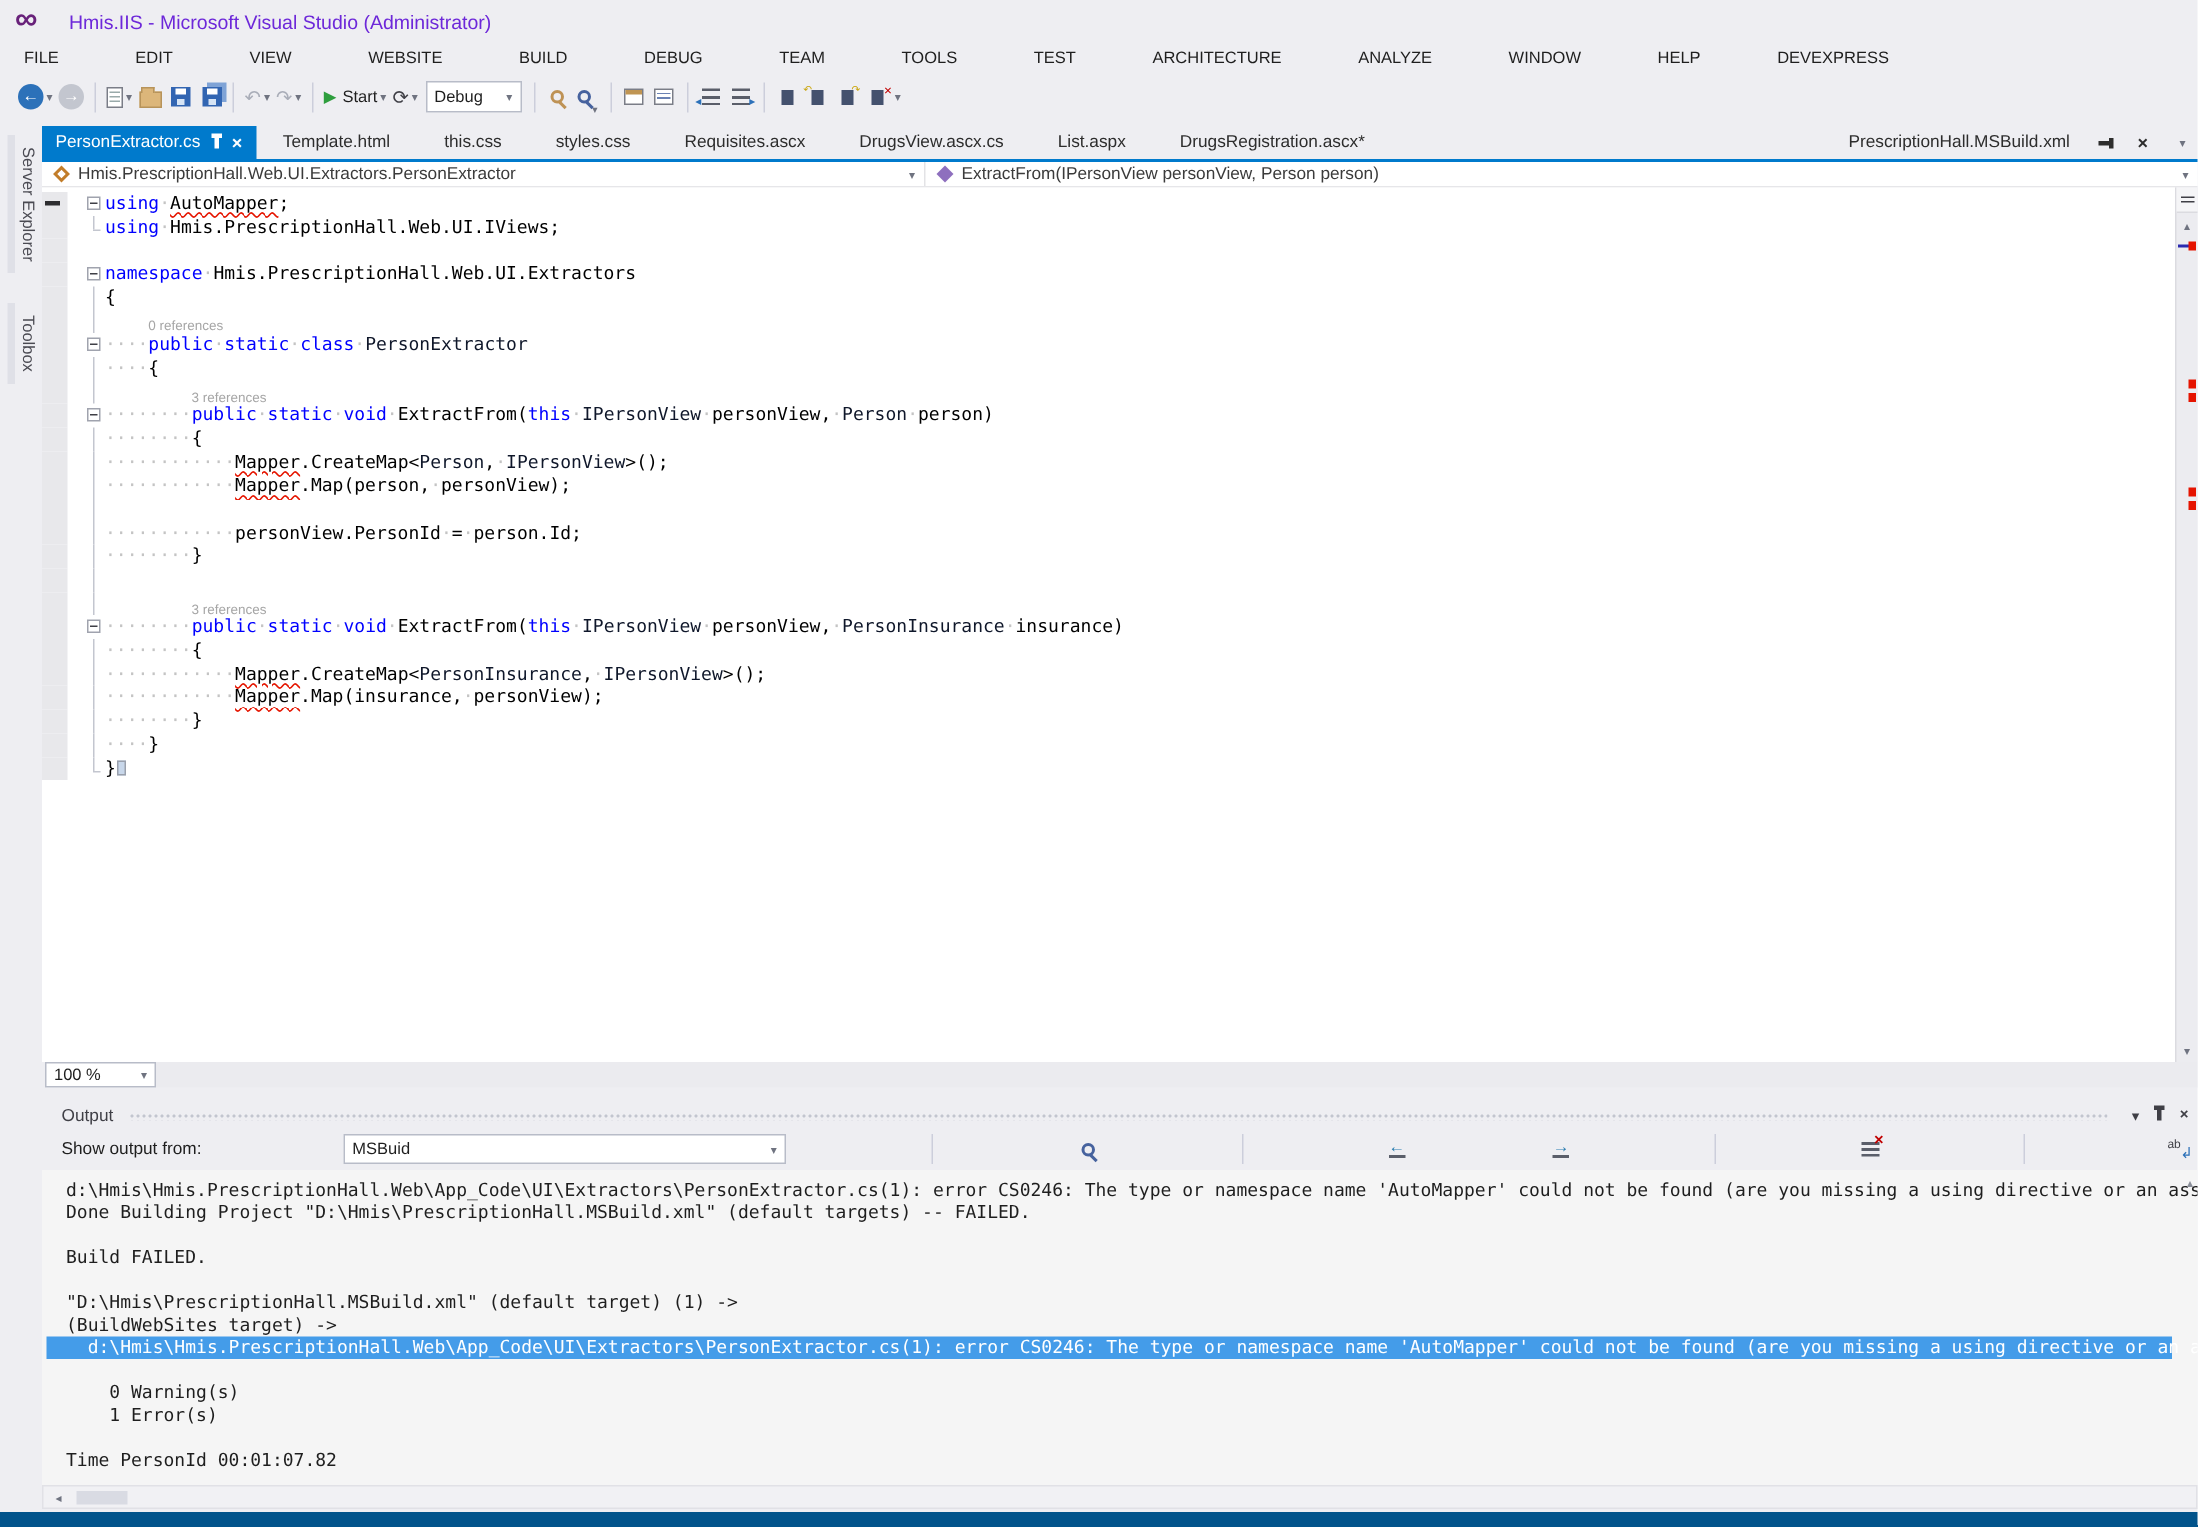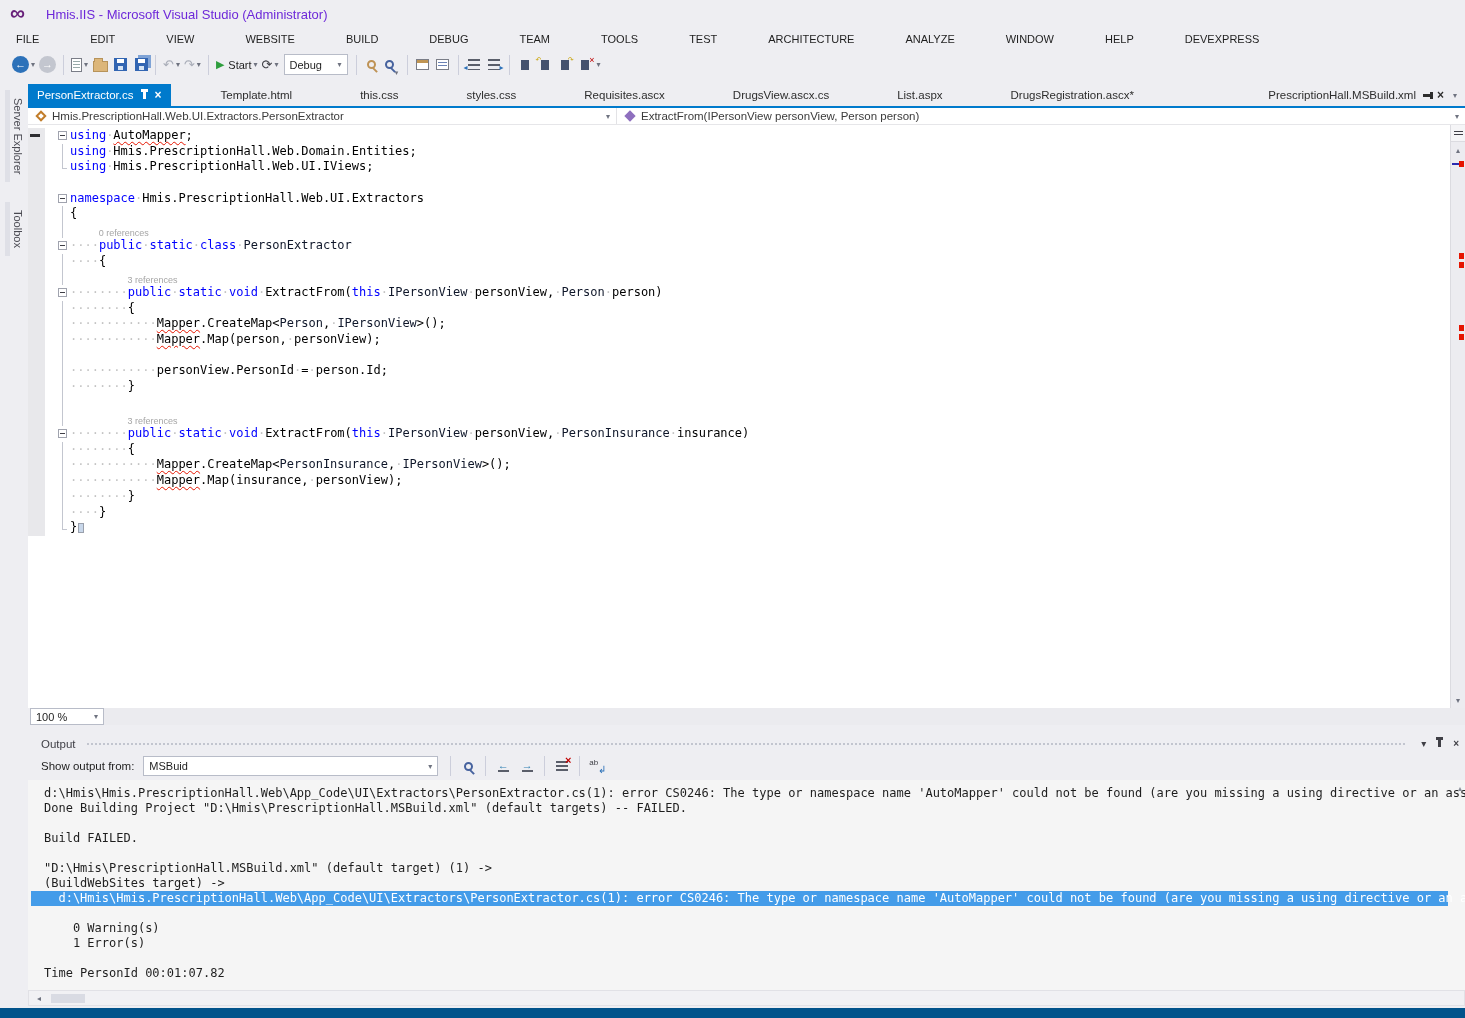--- a/index.html
+++ b/index.html
@@ -56,28 +56,28 @@
   .i-flag { width:8px; height:10px; background:#44516E; position:relative; display:inline-block; }
   .i-flag .mini { position:absolute; font-size:7px; color:#C8A200; top:-4px; }
   .i-flag .mini.l { left:-5px; } .i-flag .mini.r { right:-5px; }
   .i-flag .mini.x { color:#C00000; font-size:9px; right:-6px; top:-5px; }
   
   #side-strip { position:absolute; left:0; top:84px; width:28px; height:922px; background:#EEEEF2; }
   .side-tab { position:absolute; left:5px; width:21px; writing-mode:vertical-rl; font-size:11px; color:#4A4A52;
     padding:8px 2px; border-left:5px solid #DFE0E7; background:#EEEEF2; }
   #side-tab-0 { top:6px; } #side-tab-1 { top:118px; }
   
-  #tabbar { position:absolute; top:84px; left:28px; right:0; height:22px; display:flex; font-size:11.5px;gap:32px; }
+  #tabbar { position:absolute; top:84px; left:28px; right:0; height:22px; display:flex; font-size:11.5px; }
   .tab { display:flex; align-items:center; padding:0 18px; color:#2D2D2D; white-space:nowrap; }
   .tab.active { background:#007ACC; color:#fff; padding:0 9px; gap:7px; }
   .i-pin { width:3px; height:7px; background:currentColor; position:relative; display:inline-block; margin:0 2px; }
   .i-pin::before { content:""; position:absolute; top:-3px; left:-2px; width:7px; height:3px; background:currentColor; }
   .i-pin.rot { transform:rotate(90deg); }
   .close-ic { font-size:12px; font-weight:bold; }
-  #right-tab { position:absolute; top:84px; right:0; height:22px; display:flex; align-items:center; gap:7px; padding:0 8px; font-size:11.5px; color:#2D2D2D; }
+  #right-tab { position:absolute; top:84px; right:0; height:22px; display:flex; align-items:center; gap:19px; padding:0 8px; font-size:11.5px; color:#2D2D2D; }
   #accent-line { position:absolute; top:106px; left:28px; right:0; height:2px; background:#007ACC; }
   
   #navbar { position:absolute; top:108px; left:28px; right:0; height:17px; background:#fff; border-bottom:1px solid #E6E6E9; display:flex; font-size:11.5px; color:#3B3B3B; }
   .nav-sec { display:flex; align-items:center; height:100%; }
   #nav-left { width:589px; border-right:1px solid #E3E3E6; padding-left:7px;text-align:center; }
   #nav-right { flex:1; padding-left:5px; }
   .nav-caret { margin-left:auto; margin-right:6px; font-size:8px; color:#6F7380; }
   .i-class { width:8px; height:8px; border:2px solid #C27D2A; transform:rotate(45deg); margin:0 7px 0 2px; }
   .i-method { width:8px; height:8px; background:#8E6FBE; transform:rotate(45deg); margin:0 7px 0 4px; }
   
@@ -107,21 +107,21 @@
   #pos-line { position:absolute; left:1px; top:38px; width:8px; height:2px; background:#2B2BAF; }
   .err-mark { position:absolute; right:1px; width:5px; height:6px; background:#E51400; }
   #zoom-box { position:absolute; left:30px; top:708px; width:74px; height:17px; background:#fff; border:1px solid #B8BCC8; display:flex; align-items:center; font-size:11px; padding:0 5px; color:#1E1E1E; }
   #h-scroll { position:absolute; left:104px; right:0; top:708px; height:17px; background:#EBEBEF; }
   
   #output-header { position:absolute; top:735px; left:28px; right:0; height:17px; display:flex; align-items:center; }
   #output-title { margin-left:13px; font-size:11.5px; color:#3F3F46; }
   #output-grip { flex:1; height:5px; margin:2px 10px 0;
     background-image:radial-gradient(#C2C5CF 1px, transparent 1.1px); background-size:4px 4px; }
   .hdr-ic { margin:0 6px; color:#3F3F46; font-size:10px; }
-  #output-toolbar { position:absolute; top:752px; left:28px; right:0; height:28px; display:flex; align-items:center; padding-left:13px; font-size:11.5px; }
+  #output-toolbar { position:absolute; top:752px; left:28px; right:0; height:28px; display:flex; align-items:center; padding-left:13px; font-size:11.5px;justify-content:space-between; }
   #source-combo { width:295px; height:20px; margin-left:9px; }
   .obtn { width:24px; height:20px; display:flex; align-items:center; justify-content:center; position:relative; }
   .msg-arrow { font-size:11px; color:#2E7FB2; border-bottom:2px solid #5A5E6A; font-weight:bold; line-height:10px; }
   .i-clear { width:12px; height:10px; background:repeating-linear-gradient(#5A5E6A 0 2px, transparent 2px 4px); position:relative; }
   .i-clear .x { position:absolute; right:-3px; top:-7px; color:#C00000; font-size:11px; font-weight:bold; }
   .i-wrap { position:relative; width:16px; height:13px; font-size:8px; color:#3F3F46; }
   .i-wrap .ab { position:absolute; left:0; top:-2px; letter-spacing:0; }
   .i-wrap .ret { position:absolute; right:-1px; bottom:-2px; color:#2C71B9; font-size:10px; }
   #output-body { position:absolute; top:780px; left:28px; right:0; height:210px; background:#F5F5F5; overflow:hidden; padding:6px 0 0 16px; font-family:"DejaVu Sans Mono", monospace; font-size:12px; }
   .out-line { height:15px; line-height:15px; white-space:pre; }
@@ -300,21 +300,20 @@
   </div>
   <div class="nav-sec" id="nav-right">
     <span class="i-method"></span>
     <span>ExtractFrom(IPersonView personView, Person person)</span>
     <span class="nav-caret">▾</span>
   </div>
 </div>
 
 <div id="editor">
     <div class="code-line"><div class="cl-margin"><span class="mark-dash"></span></div><div class="cl-fold"><span class="fold-box"></span></div><div class="cl-code"><span class="kw">using</span><span class="ws">·</span><span class="err">AutoMapper</span><span class="pl">;</span></div></div>
-    <div class="code-line"><div class="cl-margin"></div><div class="cl-fold"><span class="fold-bar"></span></div><div class="cl-code"><span class="kw">using</span><span class="ws">·</span><span class="pl">Hmis.PrescriptionHall.Web.Domain.Entities;</span></div></div>
     <div class="code-line"><div class="cl-margin"></div><div class="cl-fold"><span class="fold-end"></span></div><div class="cl-code"><span class="kw">using</span><span class="ws">·</span><span class="pl">Hmis.PrescriptionHall.Web.UI.IViews;</span></div></div>
     <div class="code-line"><div class="cl-margin"></div><div class="cl-fold"></div><div class="cl-code"></div></div>
     <div class="code-line"><div class="cl-margin"></div><div class="cl-fold"><span class="fold-box"></span></div><div class="cl-code"><span class="kw">namespace</span><span class="ws">·</span><span class="pl">Hmis.PrescriptionHall.Web.UI.Extractors</span></div></div>
     <div class="code-line"><div class="cl-margin"></div><div class="cl-fold"><span class="fold-bar"></span></div><div class="cl-code"><span class="pl">{</span></div></div>
     <div class="code-line"><div class="cl-margin"></div><div class="cl-fold"><span class="fold-bar"></span></div><div class="cl-code"><span class="ref" style="padding-left: 28.8px;">0 references</span></div></div>
     <div class="code-line"><div class="cl-margin"></div><div class="cl-fold"><span class="fold-box"></span></div><div class="cl-code"><span class="ws">····</span><span class="kw">public</span><span class="ws">·</span><span class="kw">static</span><span class="ws">·</span><span class="kw">class</span><span class="ws">·</span><span class="ty">PersonExtractor</span></div></div>
     <div class="code-line"><div class="cl-margin"></div><div class="cl-fold"><span class="fold-bar"></span></div><div class="cl-code"><span class="ws">····</span><span class="pl">{</span></div></div>
     <div class="code-line"><div class="cl-margin"></div><div class="cl-fold"><span class="fold-bar"></span></div><div class="cl-code"><span class="ref" style="padding-left: 57.6px;">3 references</span></div></div>
     <div class="code-line"><div class="cl-margin"></div><div class="cl-fold"><span class="fold-box"></span></div><div class="cl-code"><span class="ws">········</span><span class="kw">public</span><span class="ws">·</span><span class="kw">static</span><span class="ws">·</span><span class="kw">void</span><span class="ws">·</span><span class="pl">ExtractFrom(</span><span class="kw">this</span><span class="ws">·</span><span class="ty">IPersonView</span><span class="ws">·</span><span class="pl">personView,</span><span class="ws">·</span><span class="ty">Person</span><span class="ws">·</span><span class="pl">person)</span></div></div>
     <div class="code-line"><div class="cl-margin"></div><div class="cl-fold"><span class="fold-bar"></span></div><div class="cl-code"><span class="ws">········</span><span class="pl">{</span></div></div>

